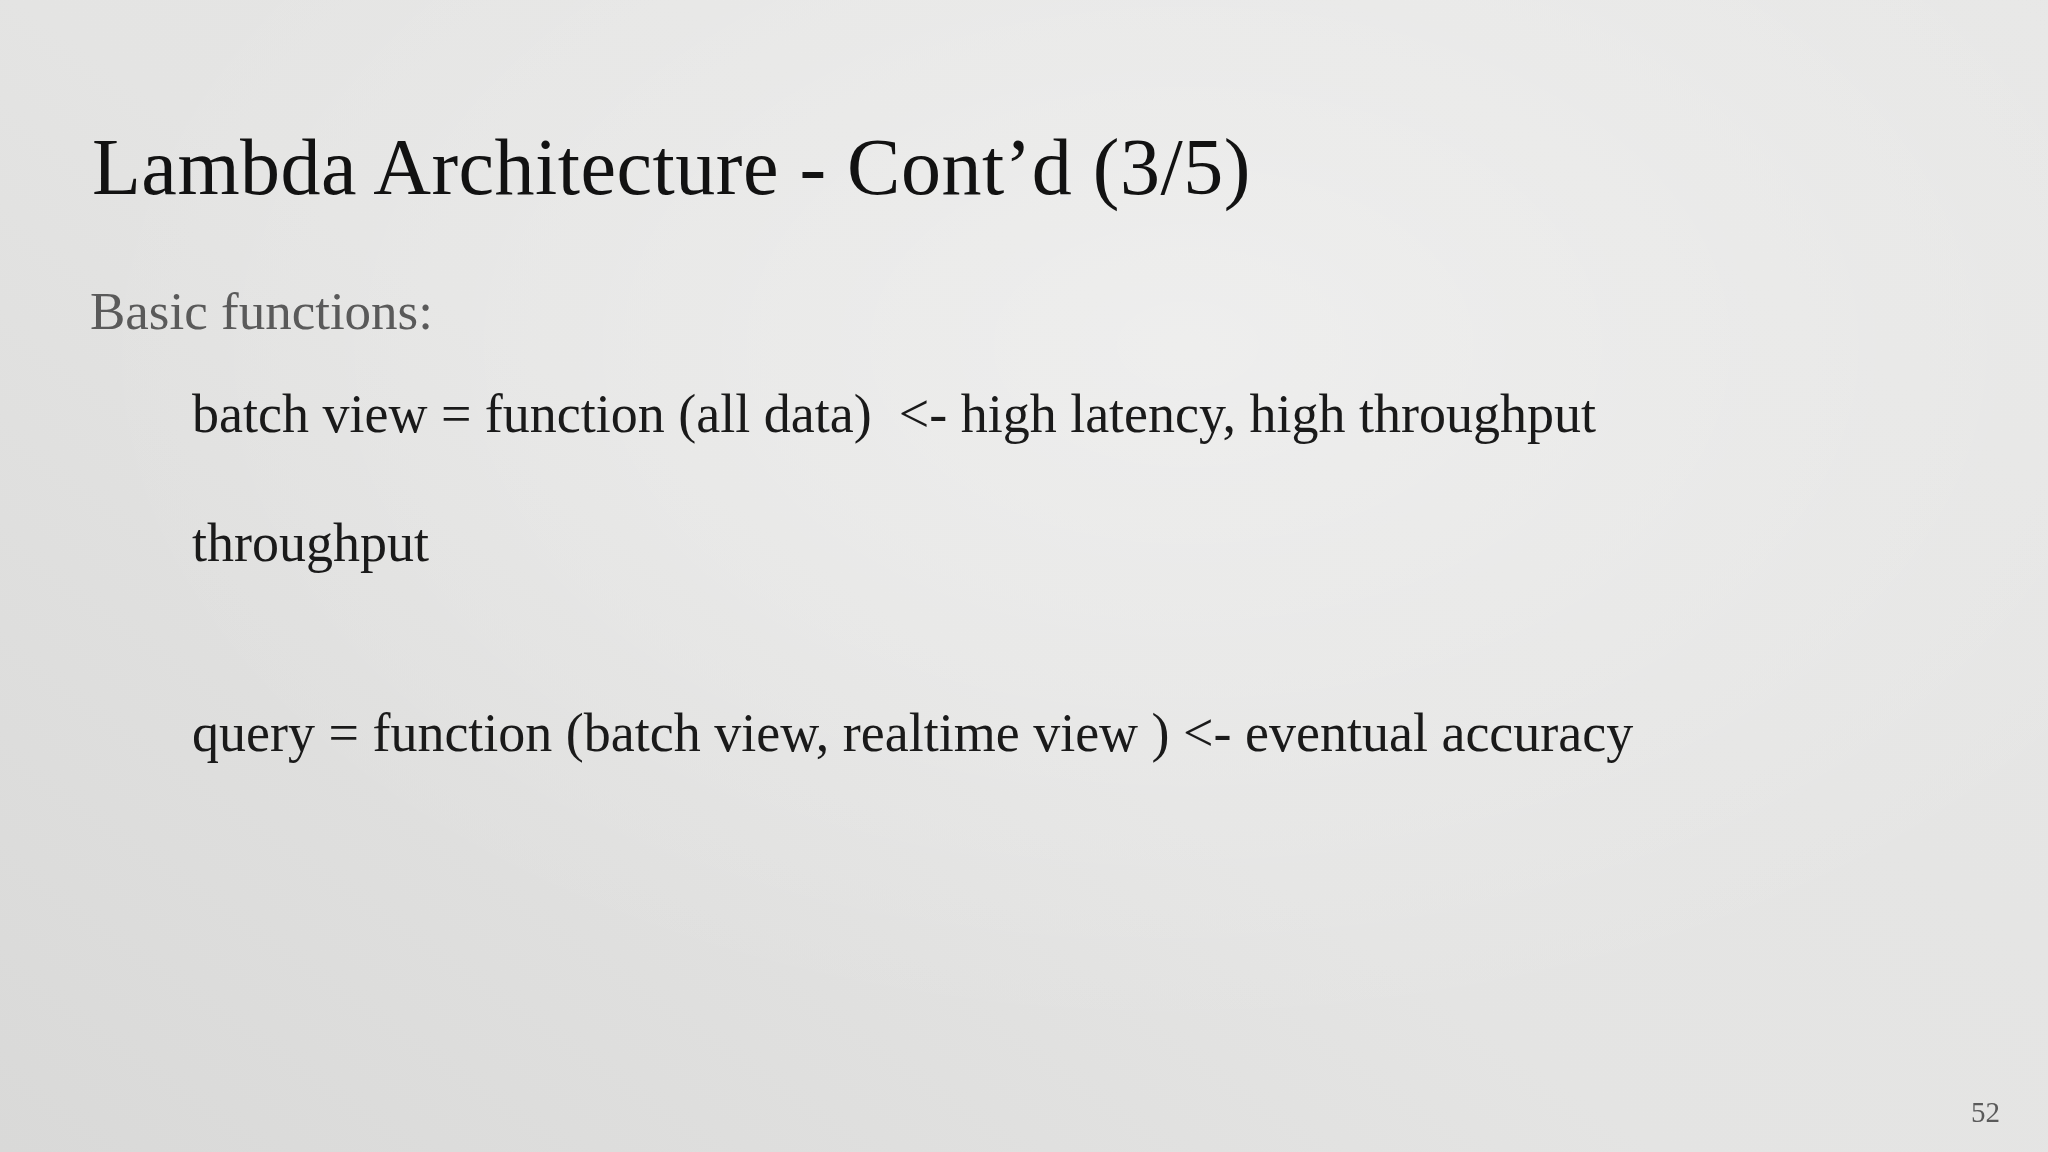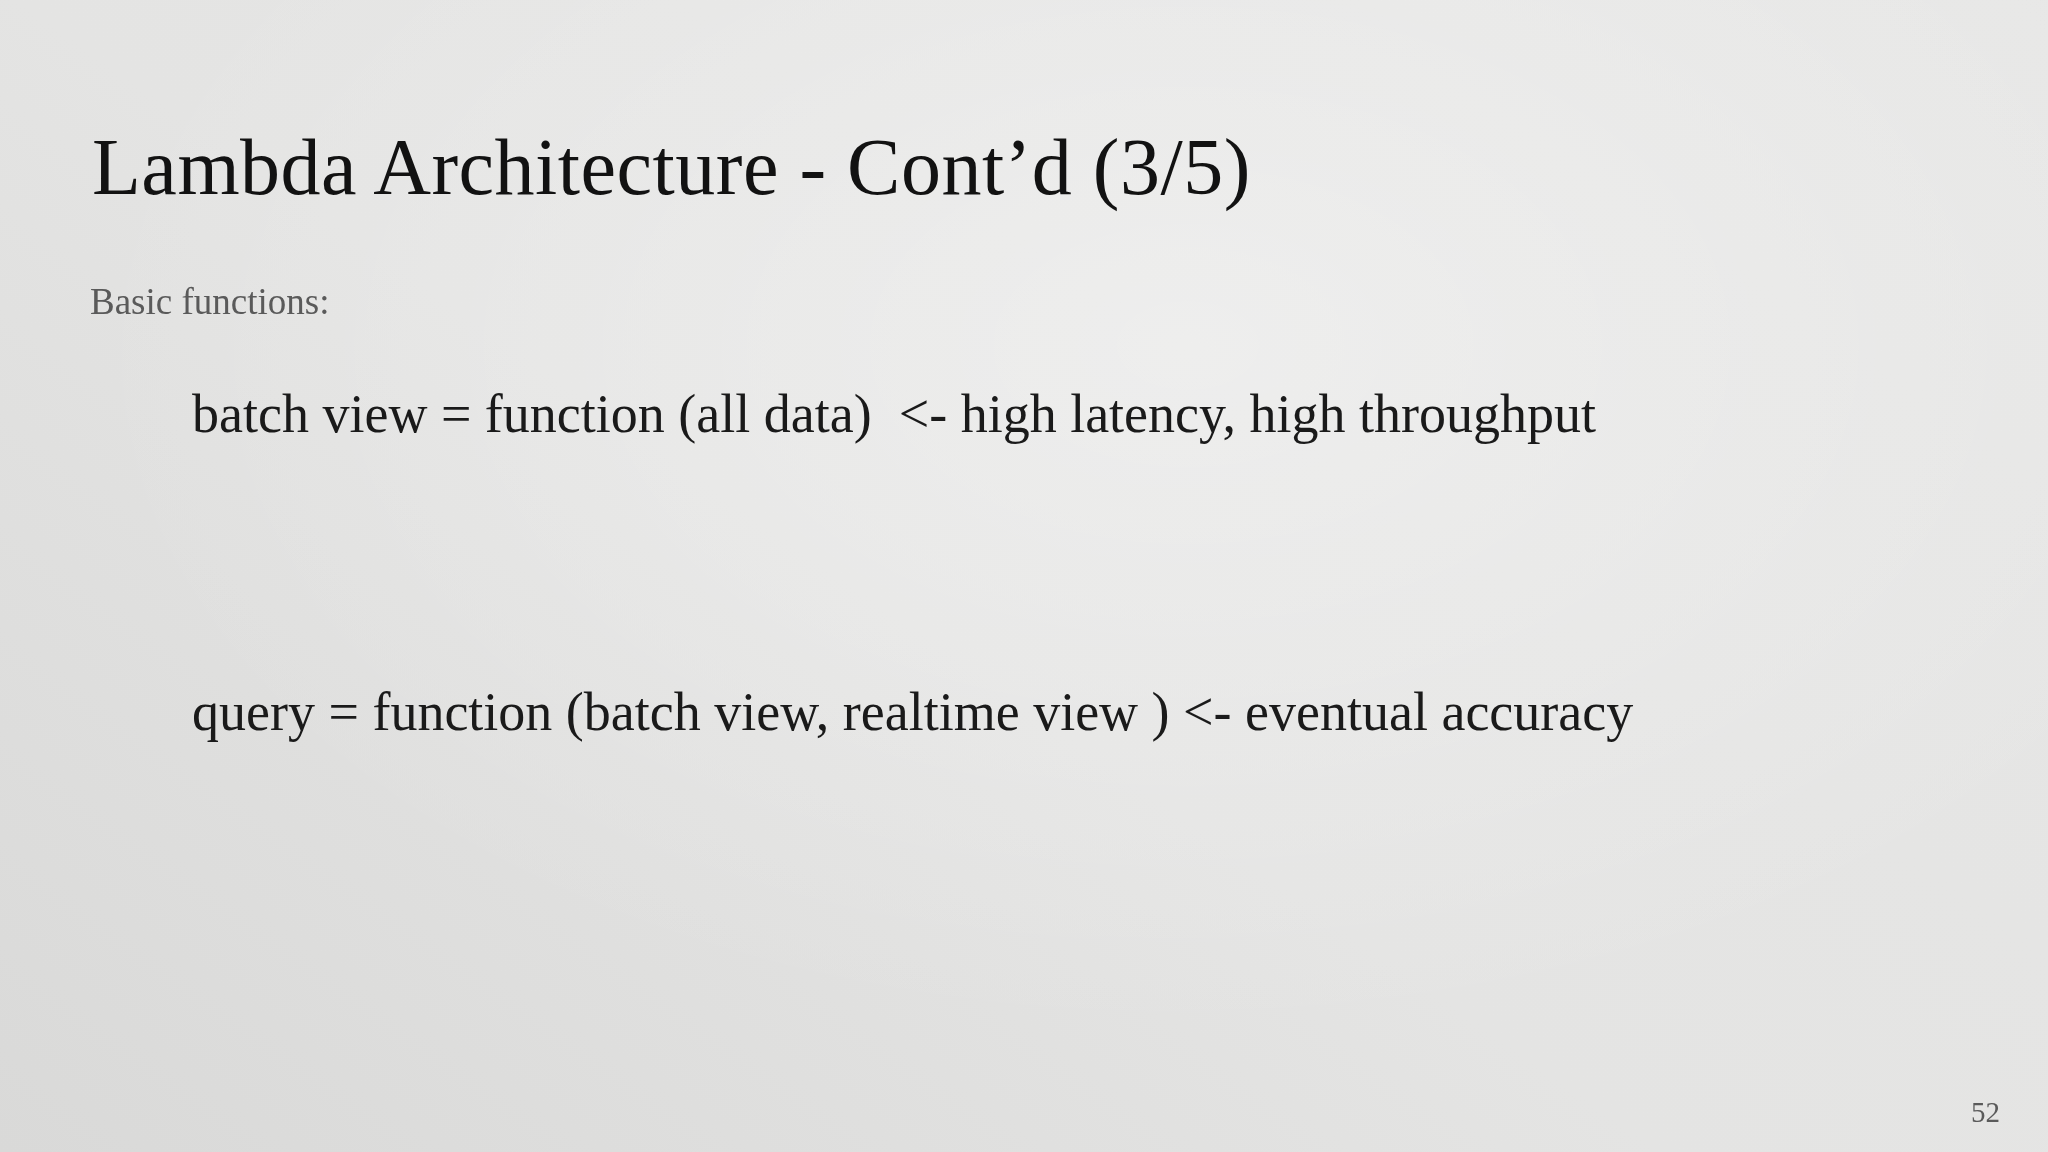--- a/index.html
+++ b/index.html
@@ -28,40 +28,40 @@
     font-weight: 400;
     line-height: 1.1;
     letter-spacing: 0.5px;
     color: var(--title_text, #121212);
     white-space: pre;
   }
   .subtitle {
     position: absolute;
     left: 90px;
     top: 282px;
-    font-size: 37px;
+    font-size: 53px;
     line-height: 1.1;
     color: var(--muted_text, #5a5a5a);
     white-space: pre;
   }
   .bullet {
     position: absolute;
     left: 192px;
     margin: 0;
     font-size: 54px;
     line-height: 68px;
     color: var(--body_text, #1a1a1a);
   }
   .bullet .line {
     display: block;
     white-space: pre; 
   }
   .bullet-0 { top: 380px; }
   .bullet-1 { top: 509px; }
-  .bullet-2 { top: 678px; }
+  .bullet-2 { top: 699px; }
   .page-number {
     position: absolute;
     right: 48px;
     top: 1097px;
     font-size: 29px;
     line-height: 1.1;
     color: var(--muted_text, #5a5a5a);
   }
 </style>
 </head>
@@ -73,20 +73,21 @@
 
   <div class="subtitle">Basic functions:</div>
 
   <div>
 
     <p class="bullet bullet-0">
       <span class="line">batch view = function (all data)  &lt;- high latency, high throughput</span>
     </p>
 
     <p class="bullet bullet-1">
+      <span class="line">throughput</span>
     </p>
 
     <p class="bullet bullet-2">
       <span class="line">query = function (batch view, realtime view ) &lt;- eventual accuracy</span>
     </p>
 
   </div>
 
   <div class="page-number">52</div>
 

